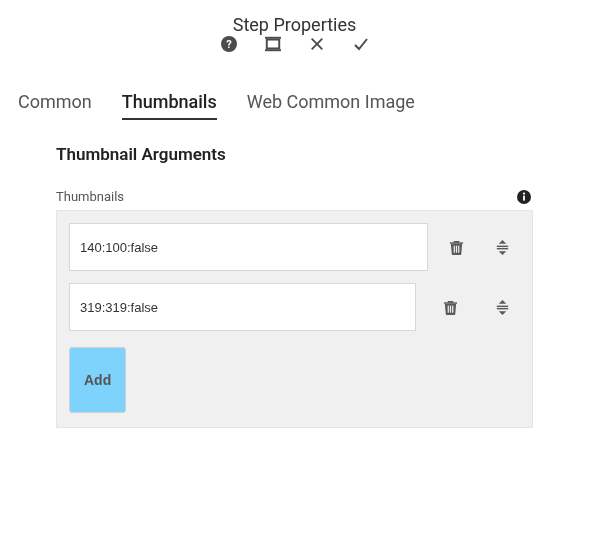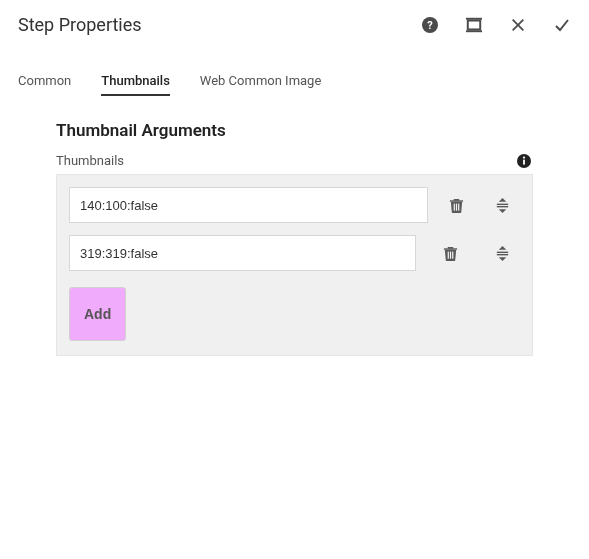--- a/index.html
+++ b/index.html
@@ -7,20 +7,21 @@
     font-family: -apple-system, BlinkMacSystemFont, "Segoe UI", Roboto, Arial, sans-serif;
     background: #fff;
     width: 589px;
     height: 559px;
     color: #333;
   }
   .header {
     display: flex;
     align-items: center;
     padding: 14px 18px 10px 18px;
+    flex-direction: column;
   }
   .header-title {
     font-size: 18px;
     font-weight: 400;
     color: #333;
     flex: 1;
   }
   .header-icons {
     display: flex;
     align-items: center;
@@ -33,40 +34,40 @@
     align-items: center;
     justify-content: center;
     cursor: pointer;
     color: #4b4b4b;
   }
   .hicon svg { display: block; }
   .tabs {
     display: flex;
     gap: 30px;
     padding: 28px 18px 0 18px;
-    font-size: 13px;
+    font-size: 18px;
   }
   .tab {
     color: #555;
     cursor: pointer;
     padding-bottom: 6px;
   }
   .tab.active {
     color: #222;
     font-weight: 500;
     border-bottom: 2px solid #333;
   }
   .content {
     padding: 24px 56px 0 56px;
   }
   .section-title {
     font-size: 17px;
     font-weight: 600;
     color: #222;
-    margin-bottom: 13px;
+    margin-bottom: 25px;
   }
   .field-label-row {
     display: flex;
     align-items: center;
     justify-content: space-between;
     font-size: 13px;
     color: #555;
     margin-bottom: 6px;
     padding-right: 2px;
   }
@@ -83,44 +84,44 @@
   }
   .row {
     display: flex;
     align-items: center;
     gap: 10px;
     margin-bottom: 12px;
   }
   .row:last-of-type { margin-bottom: 12px; gap: 16px; }
   .text-input {
     flex: 1;
-    height: 36px;
+    height: 48px;
     background: #fff;
     border: 1px solid #d7d7d7;
     font-size: 13px;
     color: #333;
     padding: 0 10px;
     outline: none;
   }
   .row-icon {
     width: 36px;
     height: 36px;
     display: flex;
     align-items: center;
     justify-content: center;
     color: #5a5a5a;
     cursor: pointer;
   }
   .add-btn {
-    background: #f0abfc;
+    background: #7dd3fc;
     border: 1px solid #d0d0d0;
     color: #555;
     font-size: 14px;
     font-weight: 600;
-    padding: 18px 14px;
+    padding: 24px 14px;
     cursor: pointer;
     border-radius: 3px;
     margin-top: 4px;
   }
 </style>
 </head>
 <body>
 
 <div class="header">
   <div class="header-title">Step Properties</div>

